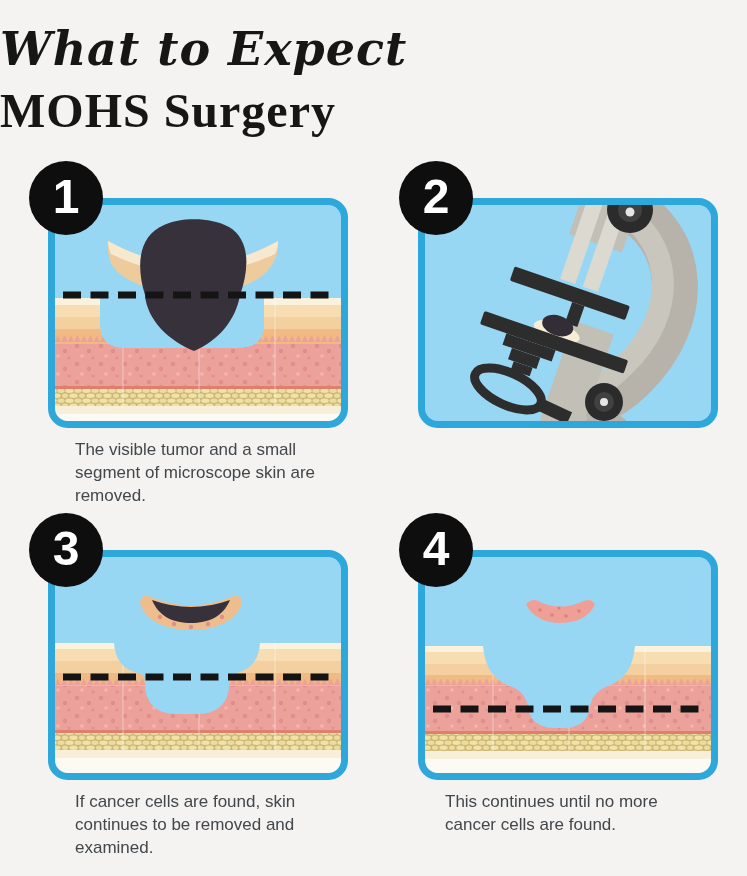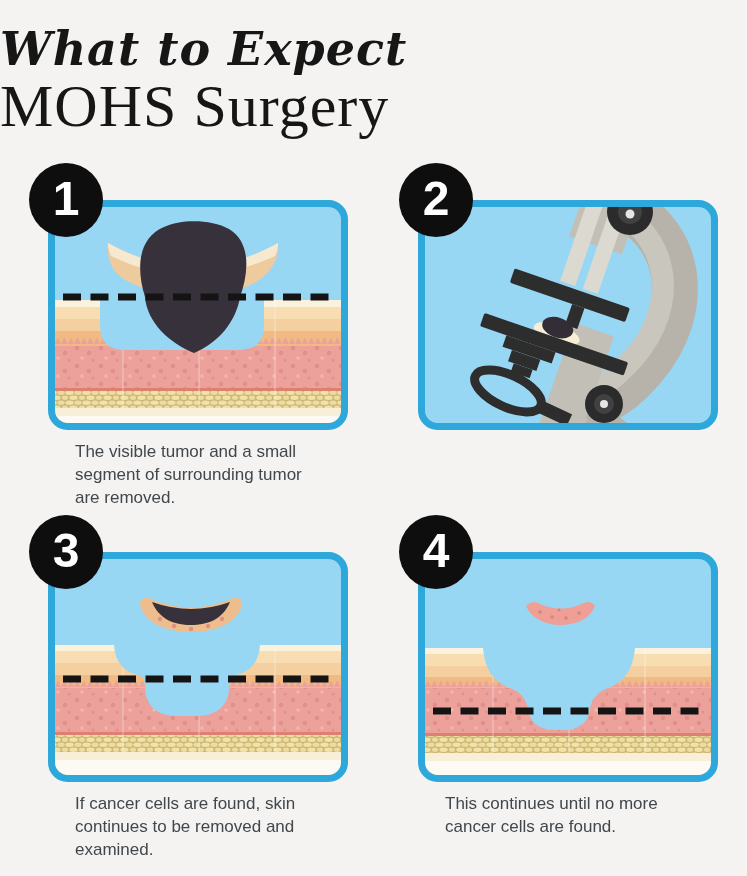--- a/index.html
+++ b/index.html
@@ -16,22 +16,22 @@
   }
   .header{padding-top:24px;}
   .script-title{
     font-family:"DejaVu Serif", serif;
     font-style:italic;font-weight:700;
     font-size:46px;line-height:1.1;color:var(--title-color);
     letter-spacing:1px;
   }
   .main-title{
     font-family:"Liberation Serif", serif;
-    font-weight:400;font-size:60px;line-height:1.05;
-    color:var(--title-color);letter-spacing:1px;margin-top:0;
+    font-weight:700;font-size:48px;line-height:1.05;
+    color:var(--title-color);letter-spacing:1px;margin-top:11px;
   }
   .grid{
     display:grid;grid-template-columns:300px 300px;
     column-gap:70px;row-gap:8px;
     padding-left:48px;margin-top:62px;
   }
   .step{position:relative;}
   .badge{
     position:absolute;top:-37px;left:-19px;z-index:3;
     width:74px;height:74px;border-radius:50%;
@@ -110,21 +110,21 @@
 
           <path d="M52,97 L216,97 L216,126 Q216,150 190,150 L78,150 Q52,150 52,126 Z" fill="#98d7f4"></path>
 
           <path d="M97,97 C88,68 90,38 116,27 C133,19 163,19 181,29 C203,42 201,72 192,97 C188,122 170,143 146,153 C121,143 99,122 97,97 Z" fill="#37313c"></path>
 
           <line x1="15" y1="97" x2="285" y2="97" stroke="#141414" stroke-width="7" stroke-dasharray="18 9.5"></line>
         </g>
         <rect x="3.5" y="3.5" width="293" height="223" rx="16" fill="none" stroke="#2ea7da" stroke-width="7"></rect>
       </svg>
     </div>
-    <div class="caption">The visible tumor and a small segment of surrounding tumor are removed.</div>
+    <div class="caption">The visible tumor and a small segment of microscope skin are removed.</div>
   </div>
 
   <div class="step">
     <div class="badge">2</div>
     <div class="panel">
       <svg width="300" height="230" viewBox="0 0 300 230">
         <defs>
             <clipPath id="p2clip">
               <rect x="3.5" y="3.5" width="293" height="223" rx="16"></rect>
             </clipPath>

